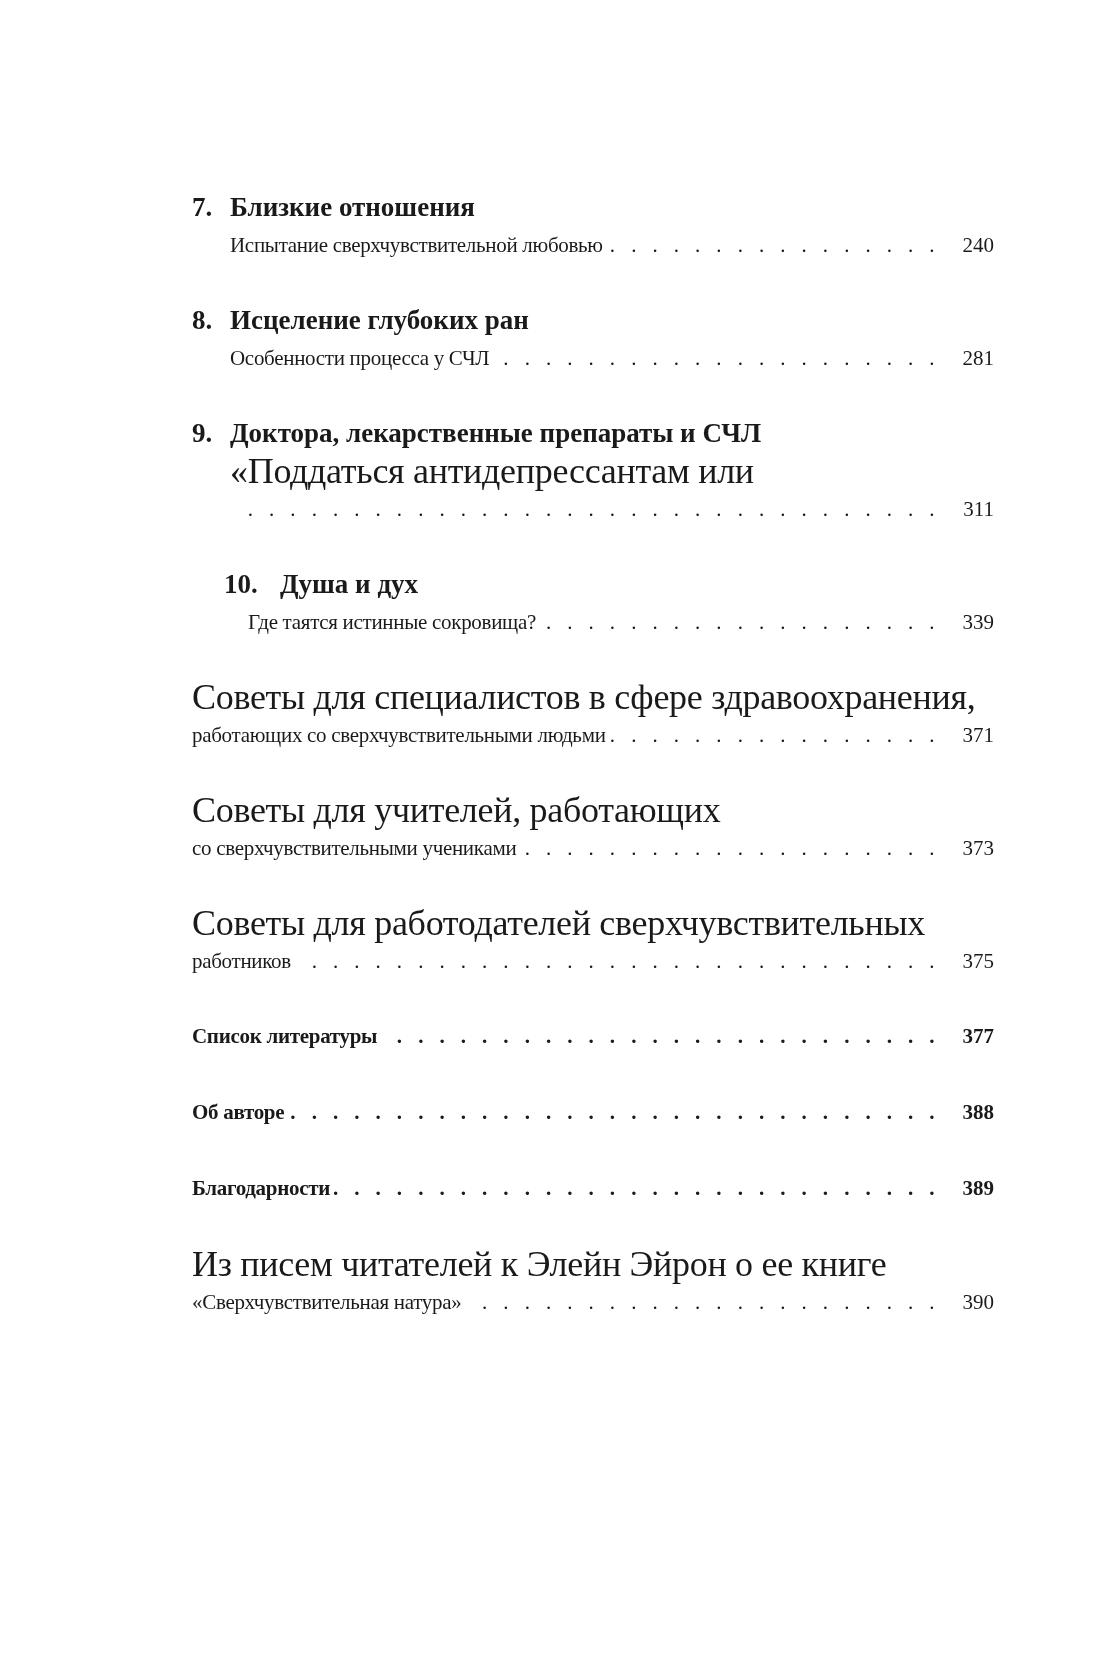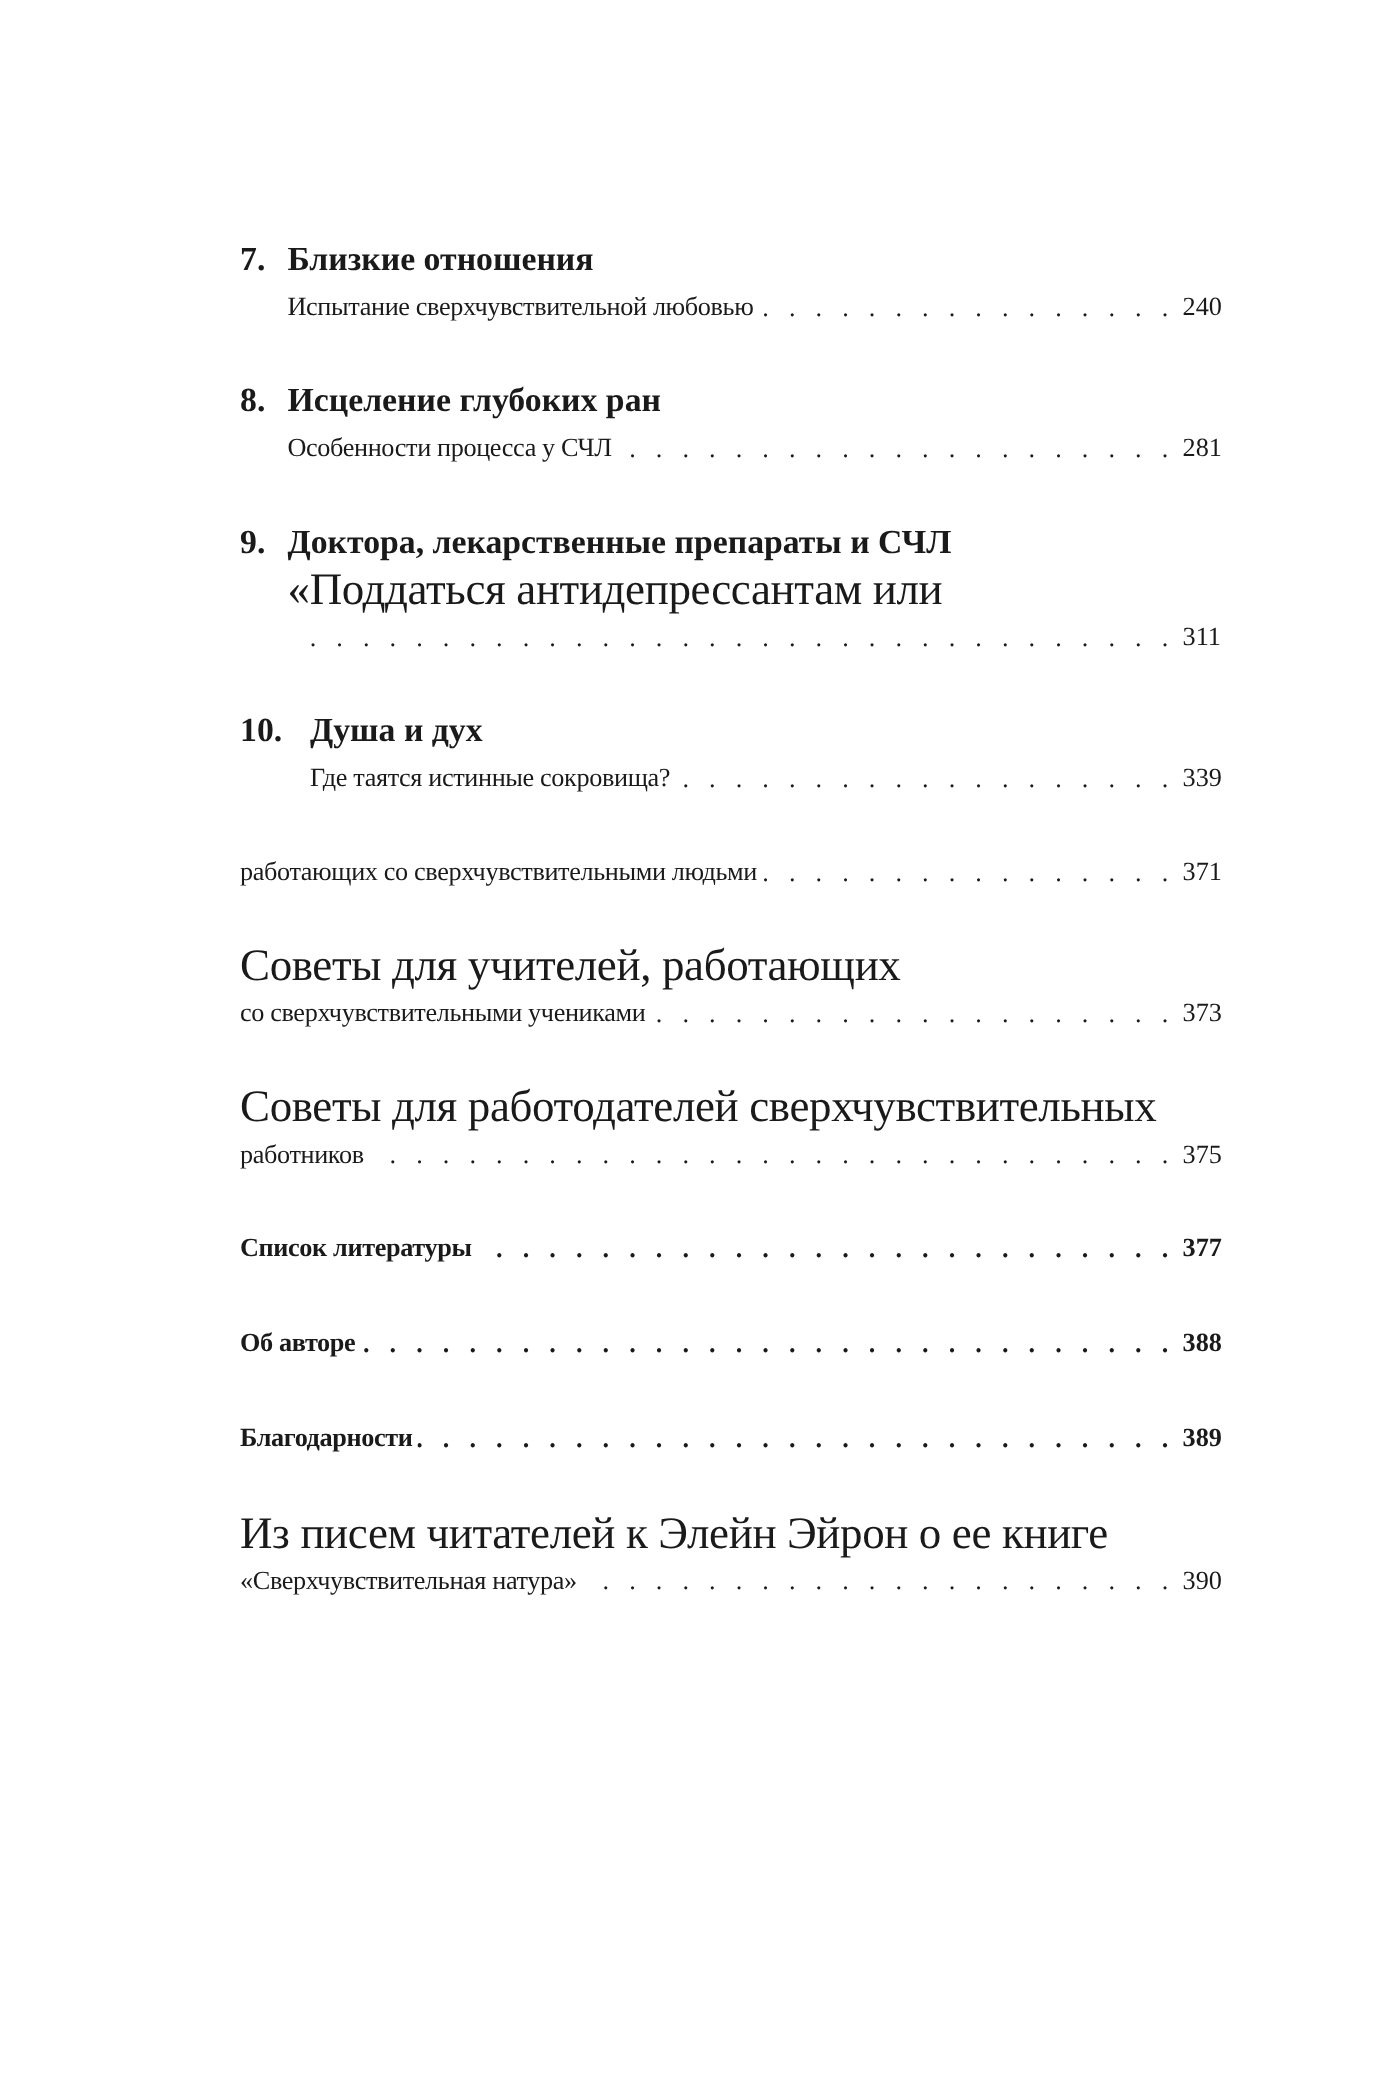--- a/index.html
+++ b/index.html
@@ -42,20 +42,21 @@
       font-size: 27px;
       line-height: 38px;
     }
     .chapter-num {
       display: inline-block;
       width: 38px;
       flex: 0 0 auto;
     }
     .chapter-num.wide {
       width: 56px;
+      margin-left: 32px;
     }
     .indent {
       padding-left: 38px;
     }
     .indent.wide {
       padding-left: 56px;
     }
     .leader-line {
       display: flex;
       align-items: baseline;
@@ -74,21 +75,21 @@
       white-space: nowrap;
       letter-spacing: 5.4px;
       margin: 0 6px 0 4px;
       color: #1a1a1a;
       text-align: right;
       direction: rtl;
     }
     .page-num {
       flex: 0 0 auto;
       min-width: 48px;
-      text-align: left;
+      text-align: right;
       letter-spacing: 0;
     }
   </style>
 </head>
 <body>
 
 <div class="toc">
 
   <div class="entry">
     <div class="chapter-head">
@@ -132,20 +133,21 @@
       <span>Душа и дух</span>
     </div>
     <div class="leader-line indent wide">
       <span class="leader-text">Где таятся истинные сокровища?</span>
       <span class="dots">. . . . . . . . . . . . . . . . . . . . . . . . . . . . . . . . . . . . . . . . . . . . . . . . . . . . . . . . . . . . . . . . . . .</span>
       <span class="page-num">339</span>
     </div>
   </div>
 
   <div class="entry">
+    <div class="line">Советы для специалистов в сфере здравоохранения,</div>
     <div class="leader-line">
       <span class="leader-text">работающих со сверхчувствительными людьми</span>
       <span class="dots">. . . . . . . . . . . . . . . . . . . . . . . . . . . . . . . . . . . . . . . . . . . . . . . . . . . . . . . . . . . . . . . . . . .</span>
       <span class="page-num">371</span>
     </div>
   </div>
 
   <div class="entry">
     <div class="line">Советы для учителей, работающих</div>
     <div class="leader-line">

